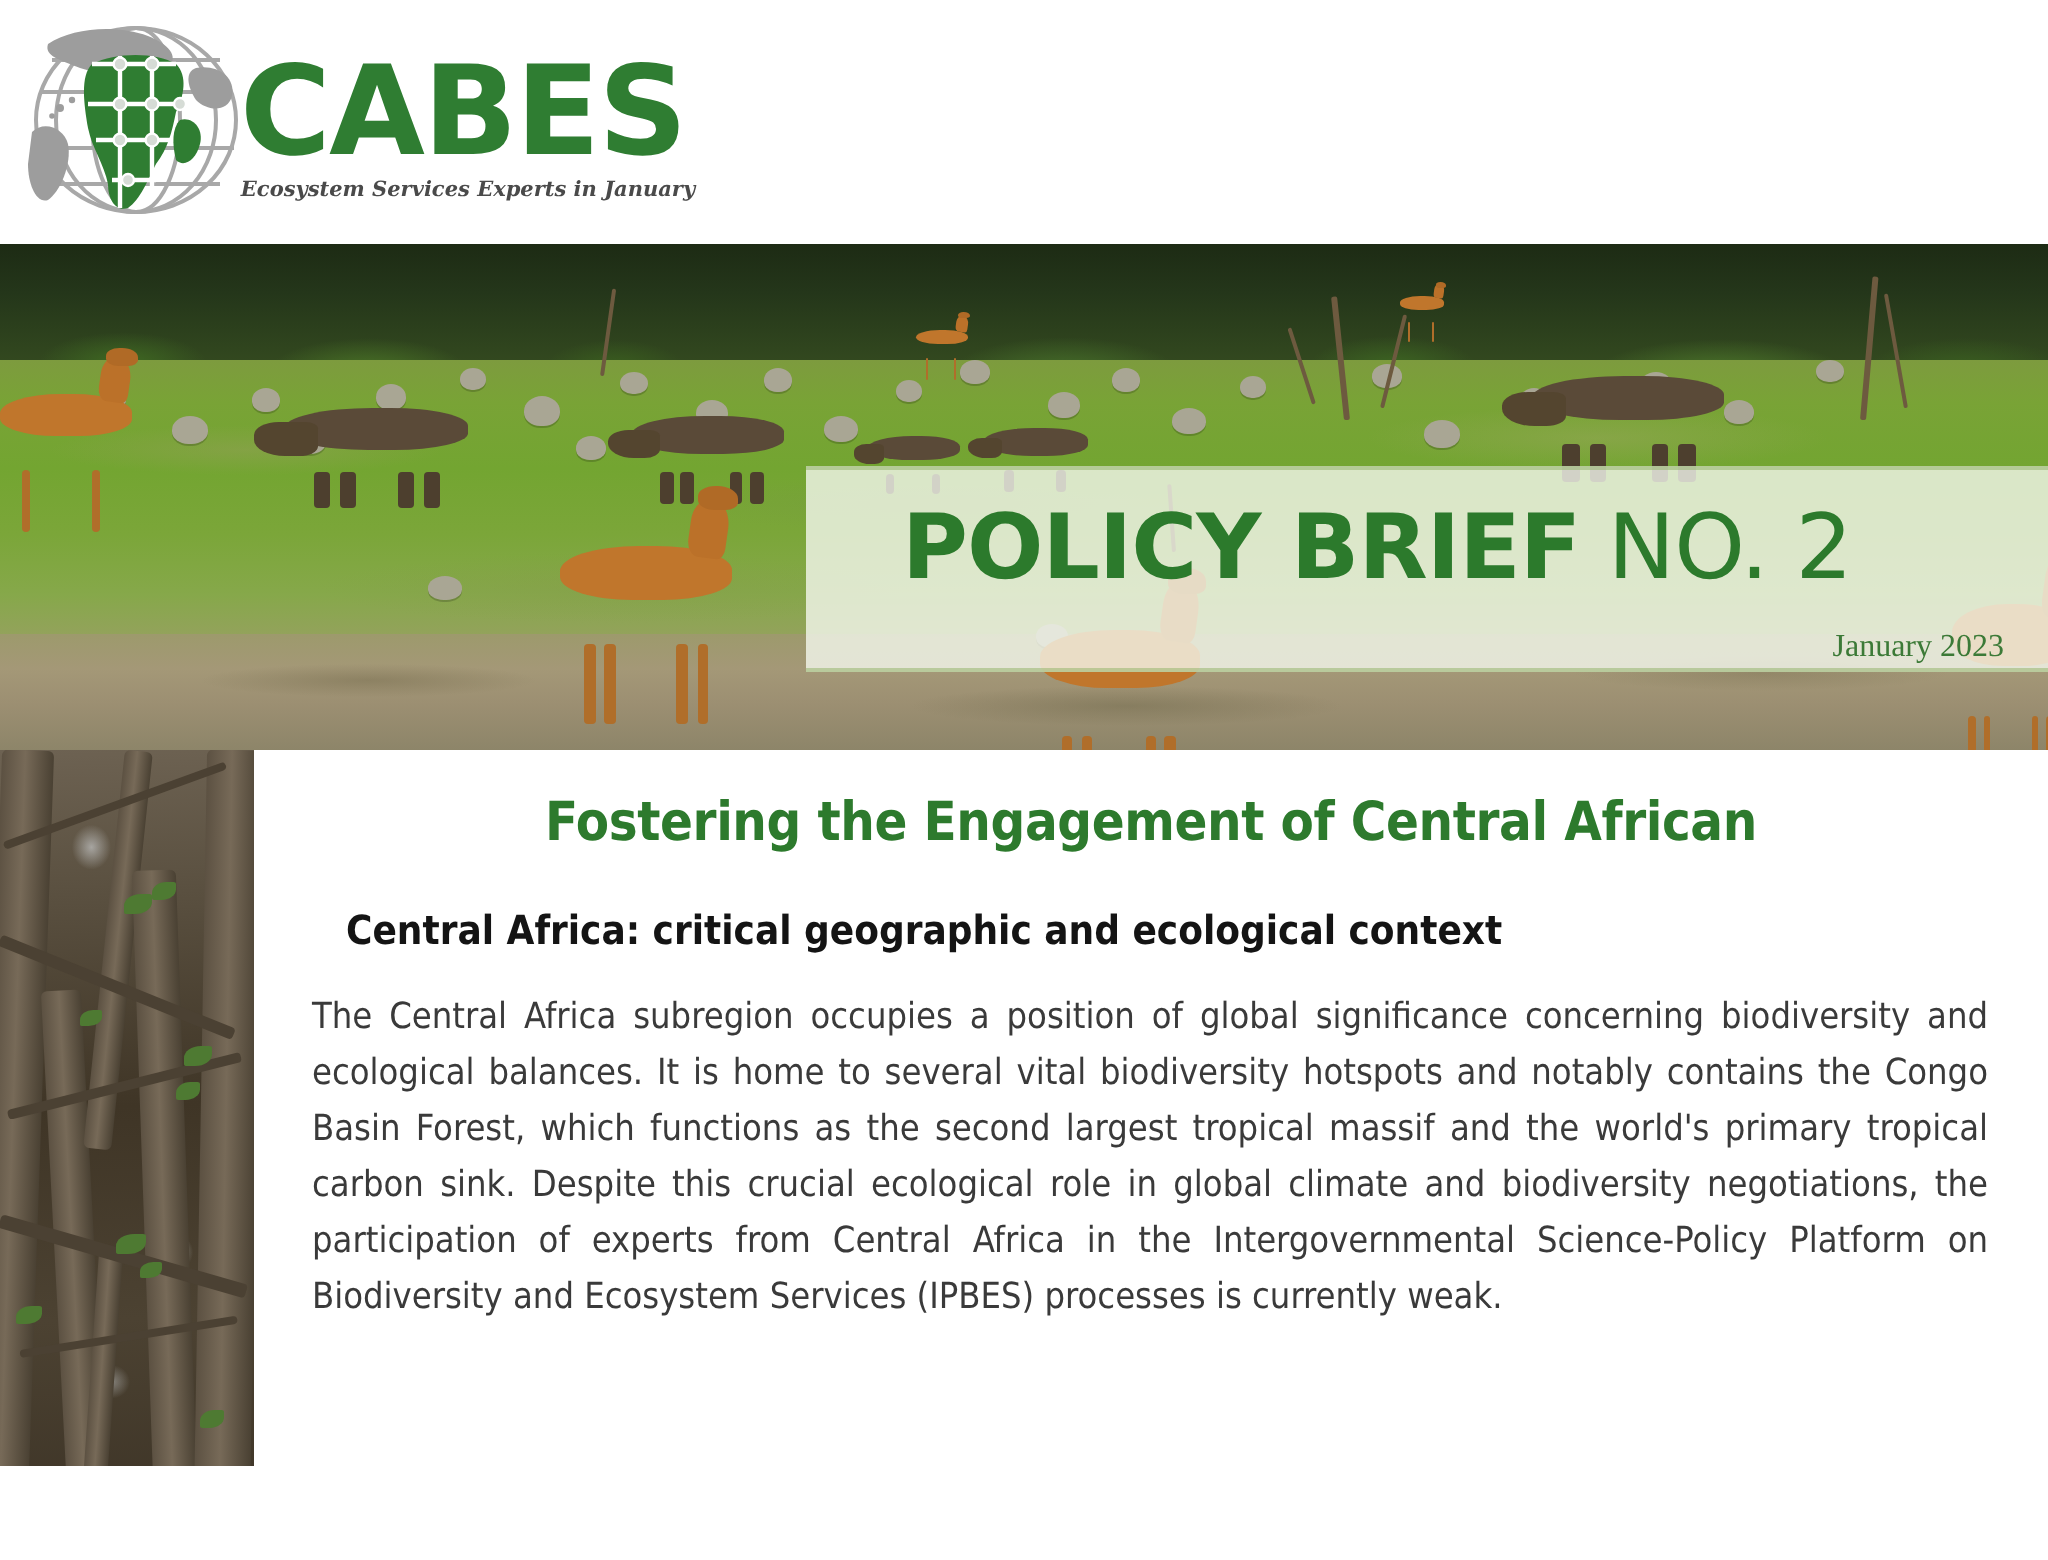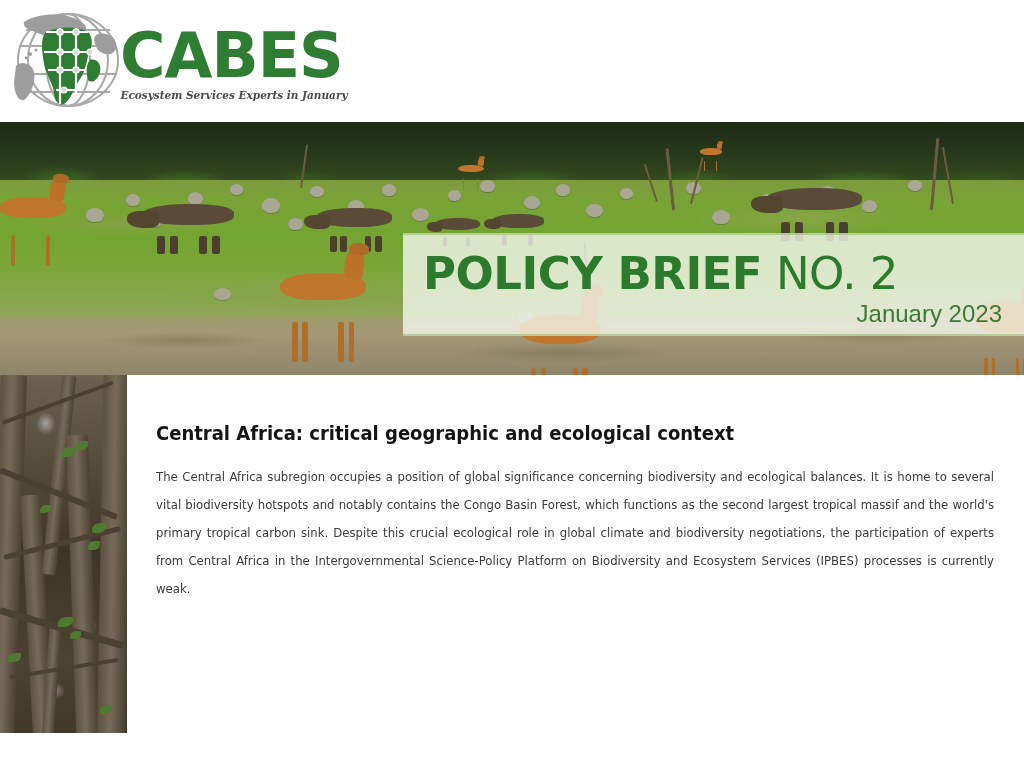--- a/index.html
+++ b/index.html
@@ -112,29 +112,30 @@
     border-bottom:2px solid rgba(150,180,110,.55);
     padding:14px 14px 0 20px;
   }
   .brief-title {
     font-family:"DejaVu Sans", sans-serif;
     font-size:45px;
     line-height:50px;
     color:#2c7a2c;
     white-space:nowrap;
     letter-spacing:-0.5px;
+    margin-left:28px;
   }
   .brief-title .bold { font-weight:bold; }
   .brief-title .light { font-weight:normal; }
   .brief-date {
-    margin-top:1px;
+    margin-top:16px;
     text-align:right;
     padding-right:8px;
-    font-family:Liberation Sans, sans-serif;
-    font-size:24px;
+    font-family:Liberation Serif, serif;
+    font-size:16px;
     color:#3c7a37;
   }
 
   
   .forest-strip {
     position:absolute; left:0; top:375px; width:127px; height:405px;
     overflow:hidden;
     background:#4a3c2c;
   }
   .forest-bg {
@@ -180,26 +181,26 @@
     text-align:center;
     padding:2px 20px 0 20px;
     font-stretch:condensed;
   }
   .section-heading {
     font-family:"DejaVu Sans Condensed","DejaVu Sans", sans-serif;
     font-weight:bold;
     font-size:20px;
     line-height:26px;
     color:#141414;
-    margin:24px 0 6px 29px;
+    margin:24px 0 6px 46px;
     font-stretch:condensed;
   }
   .body-text {
     font-family:"DejaVu Sans Condensed","Liberation Sans", sans-serif;
-    font-size:13px;
+    font-size:18px;
     line-height:28px;
     color:#3a3a3a;
     text-align:justify;
     margin:17px 2px 0 29px;
     width:838px;
     font-stretch:condensed;
   }
 
   
   .bottom-bar {
@@ -431,20 +432,21 @@
     <div class="leaf" style="left:88px;  top:166px; width:12px; height:9px;"></div>
     <div class="leaf" style="left:58px;  top:242px; width:15px; height:10px;"></div>
     <div class="leaf" style="left:70px;  top:256px; width:11px; height:8px;"></div>
     <div class="leaf" style="left:8px;   top:278px; width:13px; height:9px;"></div>
     <div class="leaf" style="left:100px; top:330px; width:12px; height:9px;"></div>
   </div>
 
   <div class="content">
 
     <div class="doc-title">
+      <div>Fostering the Engagement of Central African</div>
     </div>
 
 
     <div class="section-heading">Central Africa: critical geographic and ecological context</div>
 
     <p class="body-text">The Central Africa subregion occupies a position of global significance concerning biodiversity and ecological balances. It is home to several vital biodiversity hotspots and notably contains the Congo Basin Forest, which functions as the second largest tropical massif and the world's primary tropical carbon sink. Despite this crucial ecological role in global climate and biodiversity negotiations, the participation of experts from Central Africa in the Intergovernmental Science-Policy Platform on Biodiversity and Ecosystem Services (IPBES) processes is currently weak.</p>
 
   </div>
 
   <div class="bottom-bar"></div>

